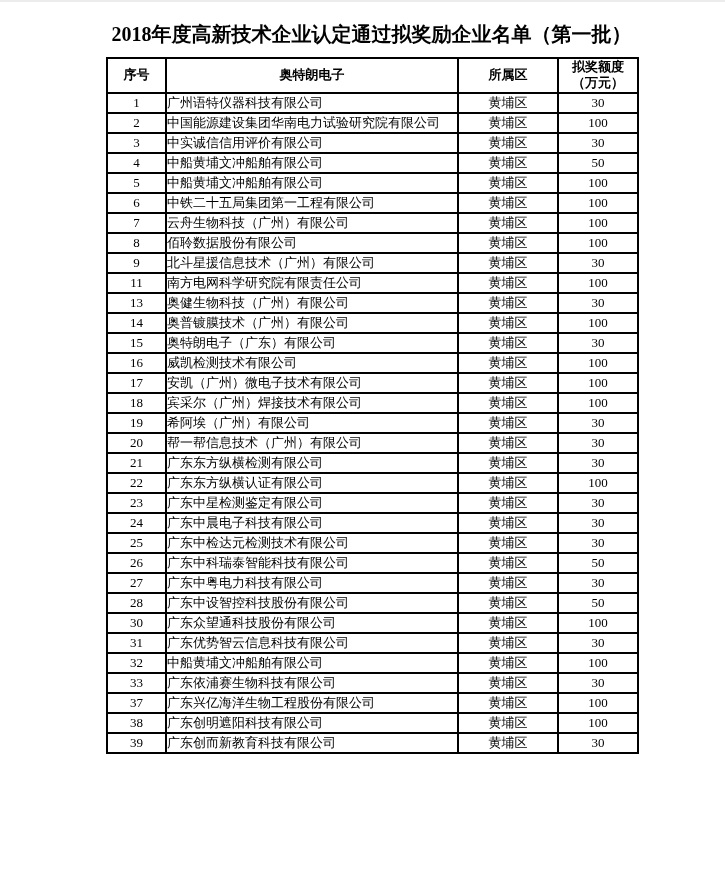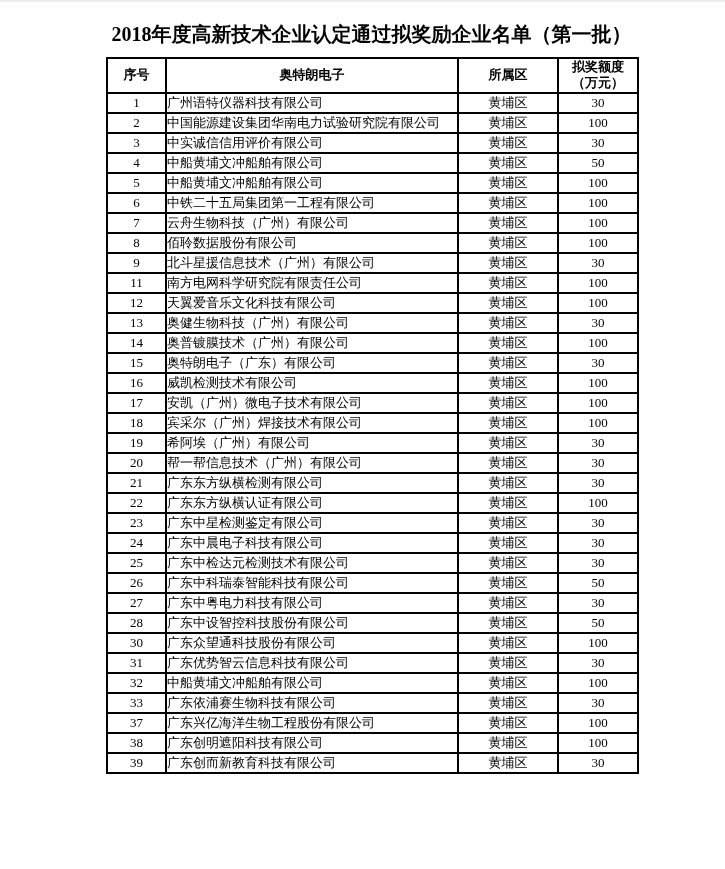--- a/index.html
+++ b/index.html
@@ -144,26 +144,20 @@
         <td>黄埔区</td>
         <td>30</td>
       </tr>
       <tr>
         <td>11</td>
         <td class="name">南方电网科学研究院有限责任公司</td>
         <td>黄埔区</td>
         <td>100</td>
       </tr>
       <tr>
-        <td>12</td>
-        <td class="name">天翼爱音乐文化科技有限公司</td>
-        <td>黄埔区</td>
-        <td>100</td>
-      </tr>
-      <tr>
         <td>13</td>
         <td class="name">奥健生物科技（广州）有限公司</td>
         <td>黄埔区</td>
         <td>30</td>
       </tr>
       <tr>
         <td>14</td>
         <td class="name">奥普镀膜技术（广州）有限公司</td>
         <td>黄埔区</td>
         <td>100</td>

